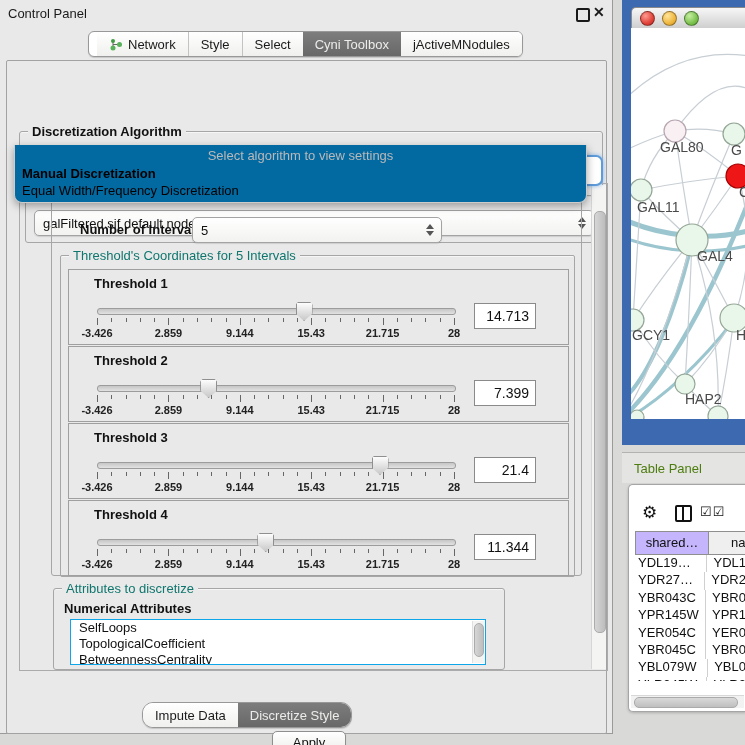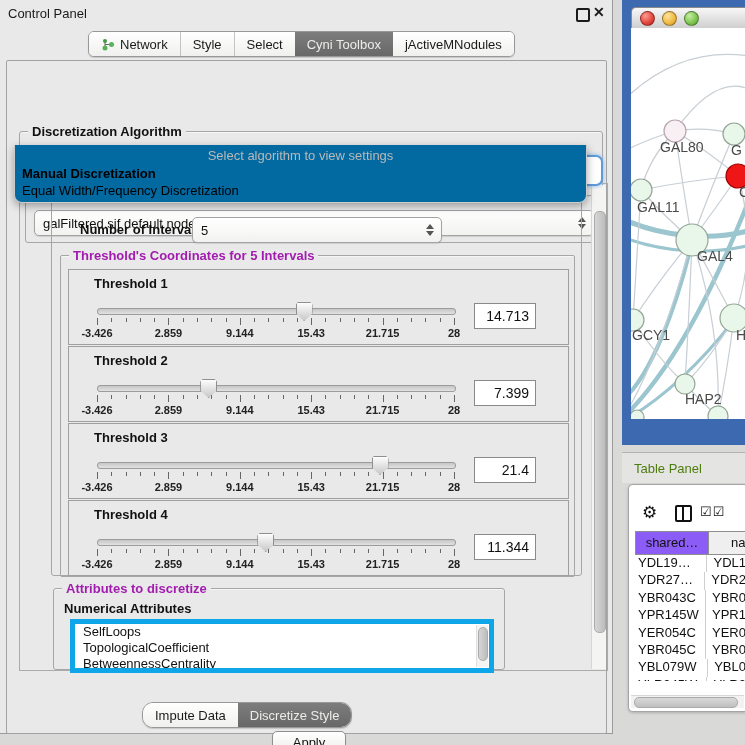--- a/index.html
+++ b/index.html
@@ -16,31 +16,31 @@
   #cp-close{left:593px;top:4px;font-size:14px;font-weight:bold;color:#1a1a1a;}
   
   .seg-group{display:flex;height:24px;border:1px solid #989898;border-radius:6px;
      overflow:hidden;background:#fff;box-shadow:0 1px 1px rgba(0,0,0,.15);}
   .seg{display:flex;align-items:center;justify-content:center;padding:0 12px;
      background:linear-gradient(#ffffff,#f0f0ee);color:#1a1a1a;white-space:nowrap;
      border-left:1px solid #c3c3c3;cursor:default;}
   .seg:first-child{border-left:none;}
   .seg.sel{background:linear-gradient(#7d7d7d,#686868);color:#ececea;border-left:none;text-align:center;}
   .seg.sel + .seg{border-left:none;}
-  #cp-tabs{left:88px;top:31px;}
+  #cp-tabs{left:88px;top:31px;padding-left:8px;}
   #cp-bottom-tabs{left:142px;top:702px;border-radius:11px;}
   .net-icon{width:14px;height:13px;margin-right:5px;position:relative;}
   
   #cp-content{left:6px;top:60px;width:599px;height:672px;border:1px solid #a2a2a2;
      border-radius:2px;background:#e9e9e9;}
   .groupbox{position:absolute;border:1px solid #a6a6a6;border-radius:3px;
      box-shadow:inset 0 1px 0 rgba(255,255,255,.6);}
   .legend{position:absolute;top:-8px;left:8px;background:#e9e9e9;padding:0 4px;
      font-weight:bold;font-size:13px;white-space:nowrap;}
-  .legend.blue{color:#a21caf;font-weight:bold;}
+  .legend.blue{color:#0f766e;font-weight:normal;}
   .legend.green{color:#17b317;}
   
   .combo{position:absolute;background:linear-gradient(#ffffff,#f2f2f0);
      border:1px solid #a3a3a3;border-radius:5px;display:flex;align-items:center;
      box-shadow:0 1px 1px rgba(0,0,0,.12);}
   .combo .val{flex:1;padding-left:8px;color:#111;}
   .spin{width:9px;margin-right:7px;display:flex;flex-direction:column;align-items:center;}
   .spin i{display:block;width:0;height:0;border-left:4px solid transparent;
      border-right:4px solid transparent;}
   .spin .up{border-bottom:5px solid #555;margin-bottom:2px;}
@@ -69,21 +69,21 @@
      background:linear-gradient(#fdfdfd,#c9c9c9);border:1px solid #8f8f8f;
      clip-path:polygon(50% 100%,0 60%,0 14%,14% 0,86% 0,100% 14%,100% 60%);}
   .tick{position:absolute;width:1px;background:#666;}
   .ticklab{position:absolute;transform:translateX(-50%);font-size:11px;font-weight:bold;
      color:#222;white-space:nowrap;}
   .thr-value{position:absolute;right:32px;top:33px;width:54px;height:24px;background:#fff;
      border:1px solid #8a8a8a;text-align:right;line-height:24px;padding-right:6px;
      font-size:14px;}
   
   #attr-list{position:absolute;left:16px;top:30px;width:414px;height:44px;background:#fff;
-     border:5px solid #0ea5e9;overflow:hidden;}
+     border:1px solid #0ea5e9;overflow:hidden;}
   .attr-item{padding-left:8px;line-height:16px;white-space:nowrap;}
   
   #apply-btn{left:265px;top:670px;width:72px;height:21px;border:1px solid #8f8f8f;
      border-radius:5px;background:linear-gradient(#ffffff,#ededeb);text-align:center;
      line-height:21px;box-shadow:0 1px 1px rgba(0,0,0,.15);}
   
   #net-window{left:622px;top:0;width:123px;height:445px;background:#3d69b0;}
   #net-titlebar{left:9px;top:7px;right:0;height:21px;
      background:linear-gradient(#f7f7f7,#cdcdcd);border:1px solid #8a8a8a;border-right:none;
      border-radius:5px 0 0 0;display:flex;align-items:center;padding-left:8px;}
@@ -97,21 +97,21 @@
   #tp-title{left:12px;top:8px;color:#4d7c0f;}
   #table-window{left:628px;top:484px;width:117px;height:226px;background:#fff;
      border:1px solid #a5a5a5;border-right:none;border-radius:5px 0 0 5px;
      box-shadow:0 1px 3px rgba(0,0,0,.2);}
   #tw-gear{left:13px;top:17px;font-size:17px;color:#111;}
   #tw-col{left:46px;top:20px;width:13px;height:13px;border:2px solid #111;border-radius:2px;}
   #tw-col i{position:absolute;left:5px;top:0;width:2px;height:13px;background:#111;}
   #tw-checks{left:71px;top:19px;font-size:13px;color:#111;letter-spacing:1px;}
   .hdr-cell{position:absolute;top:46px;height:22px;line-height:22px;text-align:center;
      border:1px solid #8f8f8f;font-size:13px;overflow:hidden;}
-  #hdr1{left:6px;width:72px;background:#8b5cf6;}
+  #hdr1{left:6px;width:72px;background:#c4b5fd;}
   #hdr2{left:79px;width:60px;background:#efefef;text-align:left;padding-left:22px;}
   #tw-rows{position:absolute;left:6px;top:70px;width:111px;height:126px;overflow:hidden;}
   .trow{height:17.4px;display:flex;}
   .trow .c1{width:73px;padding-left:3px;white-space:nowrap;overflow:hidden;}
   .trow .c2{padding-left:6px;border-left:1px solid #d0d0d0;white-space:nowrap;}
   #tw-hscroll{position:absolute;left:2px;top:210px;width:113px;height:12px;background:#f2f2f2;
      border-top:1px solid #d8d8d8;}
   #tw-hthumb{position:absolute;left:3px;top:1px;width:102px;height:9px;border-radius:5px;
      background:linear-gradient(#d9d9d9,#bfbfbf);border:1px solid #aaa;}
 </style>

